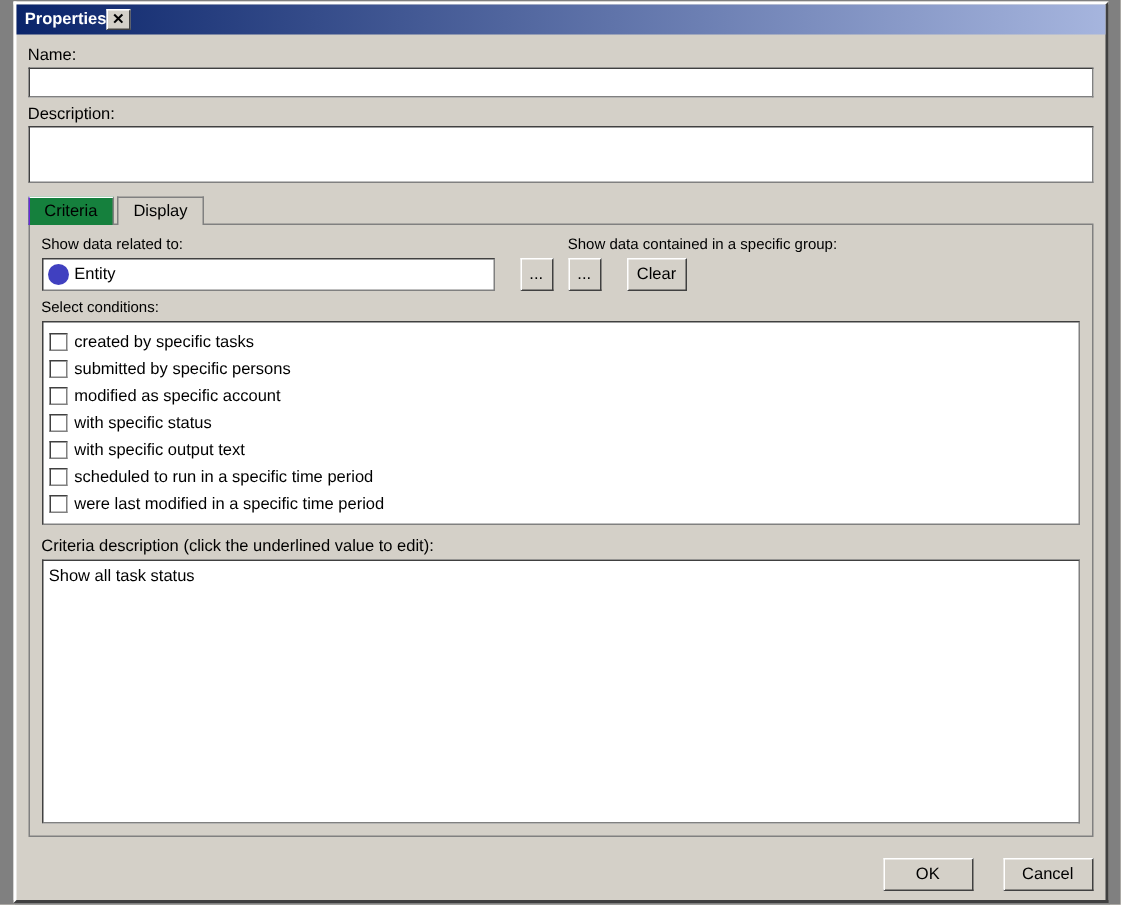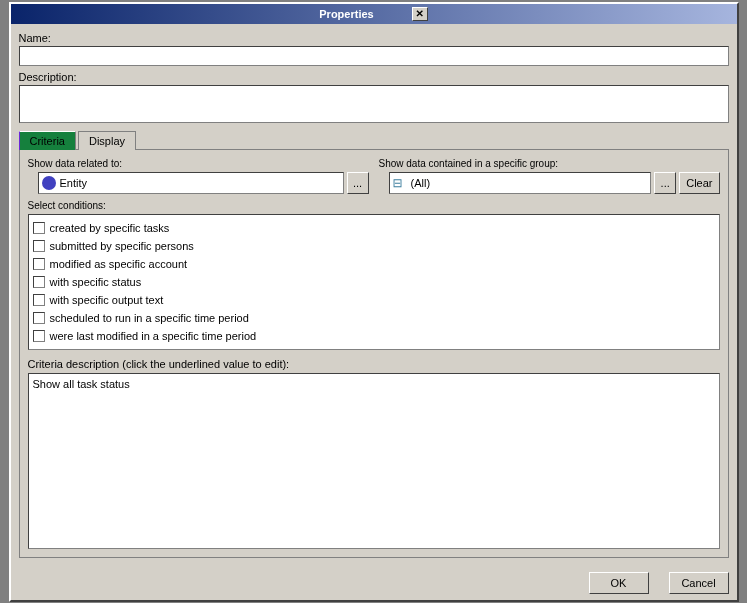--- a/index.html
+++ b/index.html
@@ -19,24 +19,23 @@
       border: 2px solid #ffffff;
       border-right-color: #404040;
       border-bottom-color: #404040;
       box-shadow: 1px 1px 0 #808080;
     }
     .title-bar {
       background: linear-gradient(to right, #0a246a, #a6b5de);
       color: white;
       padding: 4px 6px;
       display: flex;
-      justify-content: center;
+      justify-content: flex-start;
       align-items: center;
       height: 20px;
-      gap: 38px;
     }
     .title-bar-text {
       font-size: 11px;
       font-weight: bold;
     }
     .title-bar-close {
       width: 16px;
       height: 14px;
       background: #d4d0c8;
       border: 1px solid #404040;
@@ -117,22 +116,21 @@
     }
     .col-left {
       flex: 1;
     }
     .col-right {
       flex: 1;
     }
     .input-with-btn {
       display: flex;
       align-items: center;
-      gap: 3px;
-      margin-left: 10px;
+      gap: 17px;
     }
     .entity-input {
       flex: 1;
       height: 22px;
       background: #fff;
       border: 1px solid #808080;
       border-top-color: #404040;
       border-left-color: #404040;
       padding: 1px 3px;
       font-size: 11px;
@@ -288,24 +286,20 @@
               <span class="entity-icon"></span>
               <span>Entity</span>
             </div>
             <button class="browse-btn">...</button>
           </div>
         </div>
 
         <div class="col-right">
           <div class="section-label">Show data contained in a specific group:</div>
           <div class="input-with-btn">
-            <div class="entity-input">
-              <span class="group-icon"></span>
-              <span>(All)</span>
-            </div>
             <button class="browse-btn">...</button>
             <button class="clear-btn">Clear</button>
           </div>
         </div>
       </div>
 
       <div class="section-label">Select conditions:</div>
       <div class="conditions-box">
         <div class="condition-item">
           <div class="checkbox"></div>

